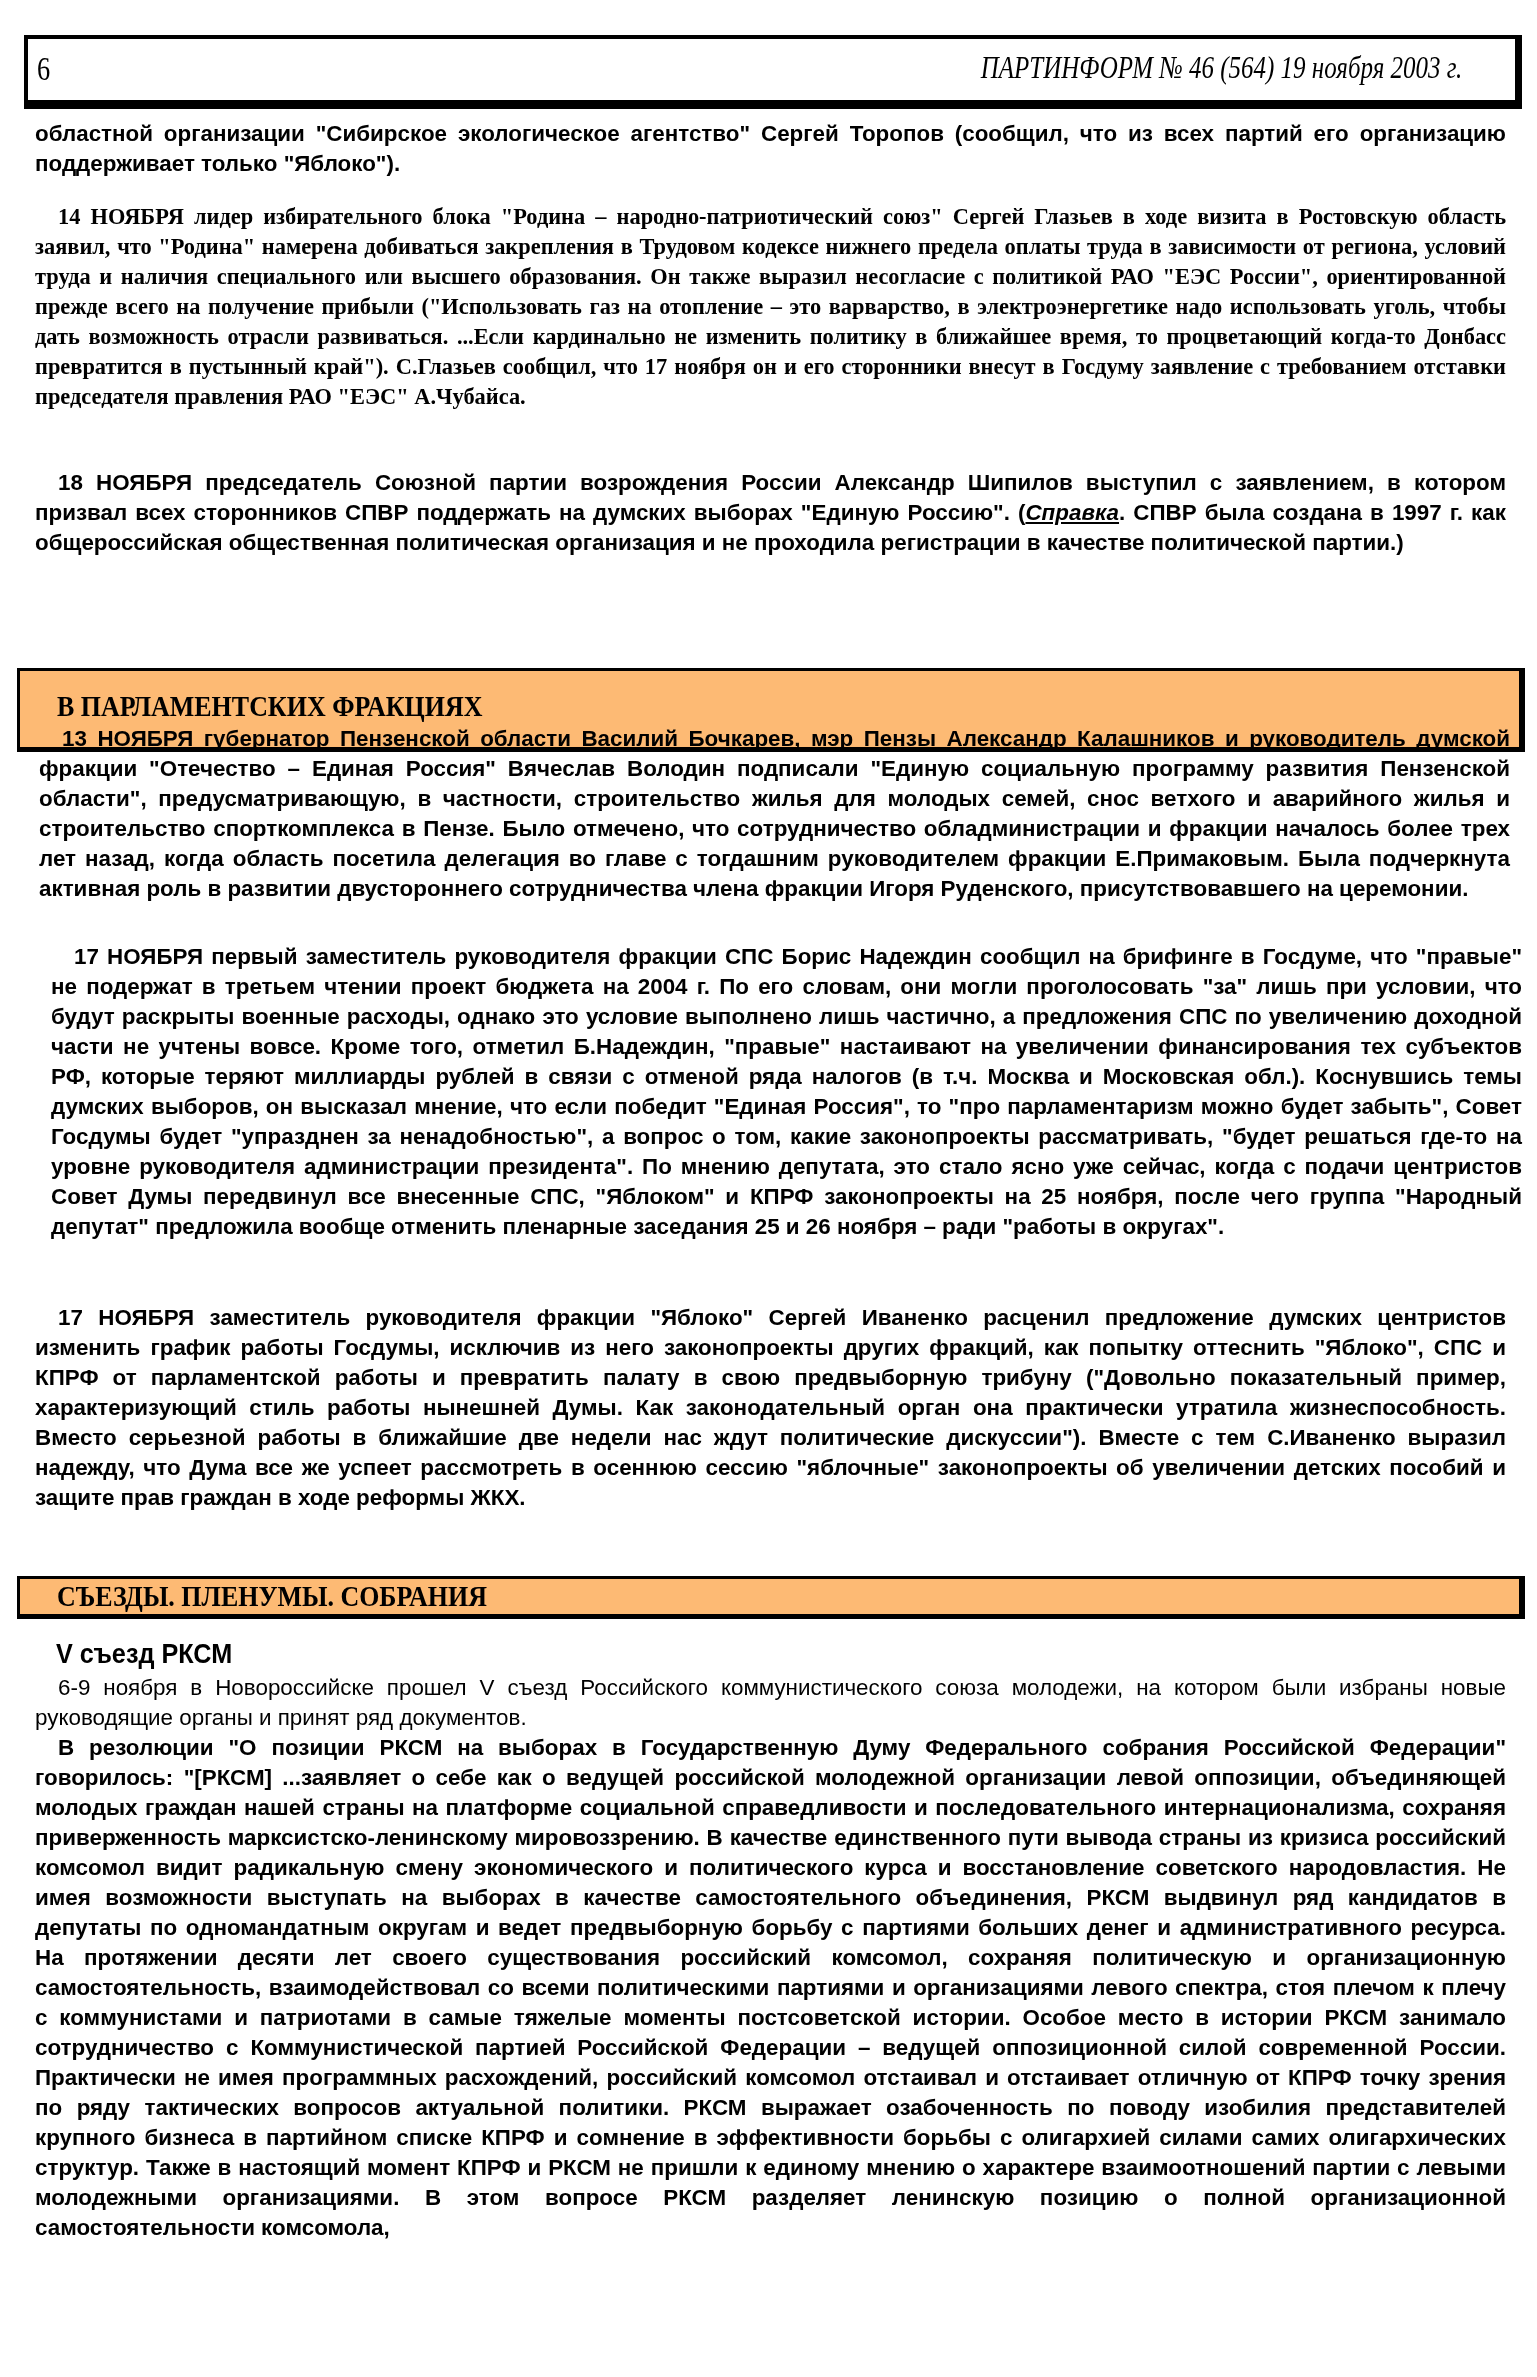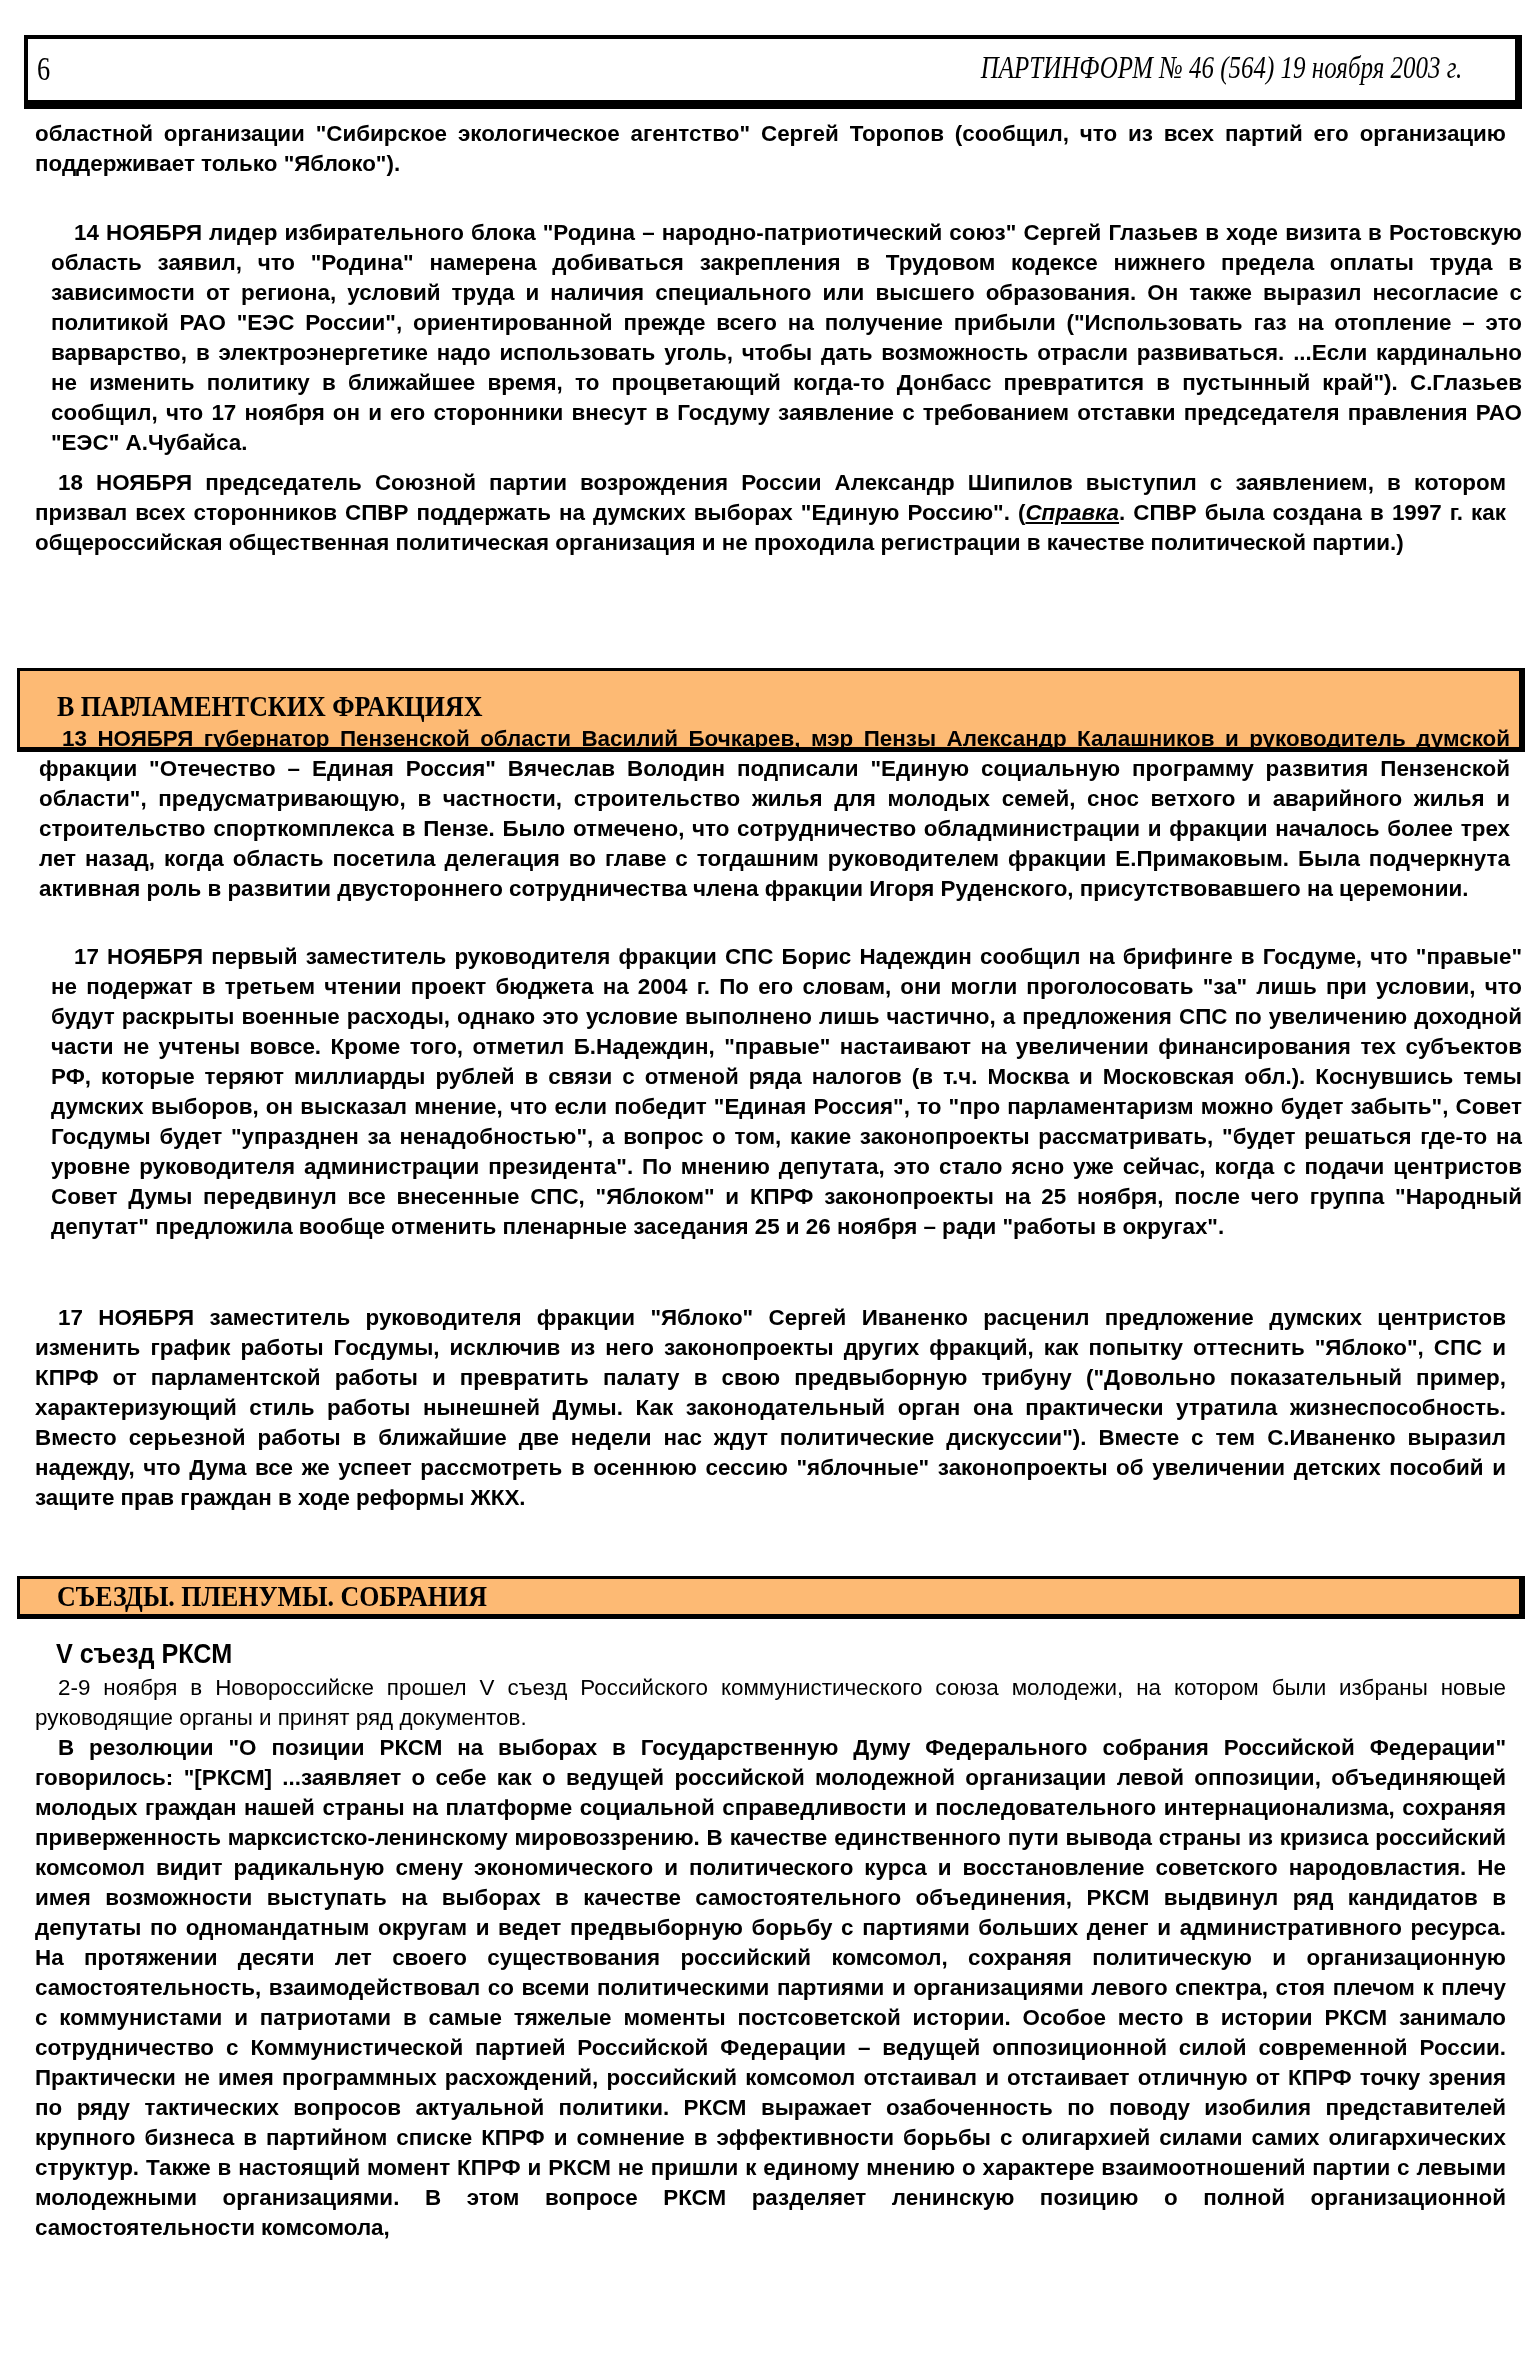--- a/index.html
+++ b/index.html
@@ -44,21 +44,21 @@
 
   <div class="header-box">
     <span class="page-num">6</span>
     <span class="issue-title">ПАРТИНФОРМ № 46 (564) 19 ноября 2003 г.</span>
   </div>
 
   <p class="body-text" style="top:119px; margin:0;">
     <span>областной организации "Сибирское экологическое агентство" Сергей Торопов (сообщил, что из всех партий его организацию поддерживает только "Яблоко").</span>
   </p>
 
-  <p class="body-text" style="top:202px; margin:16px;">
+  <p class="body-text" style="top:202px; margin:0;font-family:Liberation Serif, serif;">
     <span class="indent"></span><span>14 НОЯБРЯ лидер избирательного блока "Родина – народно-патриотический союз" Сергей Глазьев в ходе визита в Ростовскую область заявил, что "Родина" намерена добиваться закрепления в Трудовом кодексе нижнего предела оплаты труда в зависимости от региона, условий труда и наличия специального или высшего образования. Он также выразил несогласие с политикой РАО "ЕЭС России", ориентированной прежде всего на получение прибыли ("Использовать газ на отопление – это варварство, в электроэнергетике надо использовать уголь, чтобы дать возможность отрасли развиваться. ...Если кардинально не изменить политику в ближайшее время, то процветающий когда-то Донбасс превратится в пустынный край"). С.Глазьев сообщил, что 17 ноября он и его сторонники внесут в Госдуму заявление с требованием отставки председателя правления РАО "ЕЭС" А.Чубайса.</span>
   </p>
 
   <p class="body-text" style="top:468px; margin:0;">
     <span class="indent"></span><span>18 НОЯБРЯ председатель Союзной партии возрождения России Александр Шипилов выступил с заявлением, в котором призвал всех сторонников СПВР поддержать на думских выборах "Единую Россию". (</span><span class="ref">Справка</span><span>. СПВР была создана в 1997 г. как общероссийская общественная политическая организация и не проходила регистрации в качестве политической партии.)</span>
   </p>
 
   <div class="section-box" style="top:668px; height:76px;">
     <span style="top:19px;">В ПАРЛАМЕНТСКИХ ФРАКЦИЯХ</span>
   </div>
@@ -75,21 +75,21 @@
     <span class="indent"></span><span>17 НОЯБРЯ заместитель руководителя фракции "Яблоко" Сергей Иваненко расценил предложение думских центристов изменить график работы Госдумы, исключив из него законопроекты других фракций, как попытку оттеснить "Яблоко", СПС и КПРФ от парламентской работы и превратить палату в свою предвыборную трибуну ("Довольно показательный пример, характеризующий стиль работы нынешней Думы. Как законодательный орган она практически утратила жизнеспособность. Вместо серьезной работы в ближайшие две недели нас ждут политические дискуссии"). Вместе с тем С.Иваненко выразил надежду, что Дума все же успеет рассмотреть в осеннюю сессию "яблочные" законопроекты об увеличении детских пособий и защите прав граждан в ходе реформы ЖКХ.</span>
   </p>
 
   <div class="section-box" style="top:1576px; height:35px;">
     <span style="top:1.3px;">СЪЕЗДЫ. ПЛЕНУМЫ. СОБРАНИЯ</span>
   </div>
 
   <div class="article-title">V съезд РКСМ</div>
 
   <p class="body-text regular" style="top:1673px; margin:0;">
-    <span class="indent"></span><span>2-9 ноября в Новороссийске прошел V съезд Российского коммунистического союза молодежи, на котором были избраны новые руководящие органы и принят ряд документов.</span>
+    <span class="indent"></span><span>6-9 ноября в Новороссийске прошел V съезд Российского коммунистического союза молодежи, на котором были избраны новые руководящие органы и принят ряд документов.</span>
   </p>
 
   <p class="body-text" style="top:1733px; margin:0;">
     <span class="indent"></span><span>В резолюции "О позиции РКСМ на выборах в Государственную Думу Федерального собрания Российской Федерации" говорилось: "[РКСМ] ...заявляет о себе как о ведущей российской молодежной организации левой оппозиции, объединяющей молодых граждан нашей страны на платформе социальной справедливости и последовательного интернационализма, сохраняя приверженность марксистско-ленинскому мировоззрению. В качестве единственного пути вывода страны из кризиса российский комсомол видит радикальную смену экономического и политического курса и восстановление советского народовластия. Не имея возможности выступать на выборах в качестве самостоятельного объединения, РКСМ выдвинул ряд кандидатов в депутаты по одномандатным округам и ведет предвыборную борьбу с партиями больших денег и административного ресурса. На протяжении десяти лет своего существования российский комсомол, сохраняя политическую и организационную самостоятельность, взаимодействовал со всеми политическими партиями и организациями левого спектра, стоя плечом к плечу с коммунистами и патриотами в самые тяжелые моменты постсоветской истории. Особое место в истории РКСМ занимало сотрудничество с Коммунистической партией Российской Федерации – ведущей оппозиционной силой современной России. Практически не имея программных расхождений, российский комсомол отстаивал и отстаивает отличную от КПРФ точку зрения по ряду тактических вопросов актуальной политики. РКСМ выражает озабоченность по поводу изобилия представителей крупного бизнеса в партийном списке КПРФ и сомнение в эффективности борьбы с олигархией силами самих олигархических структур. Также в настоящий момент КПРФ и РКСМ не пришли к единому мнению о характере взаимоотношений партии с левыми молодежными организациями. В этом вопросе РКСМ разделяет ленинскую позицию о полной организационной самостоятельности комсомола,</span>
   </p>
 
 </div>
 
 
 </body></html>

